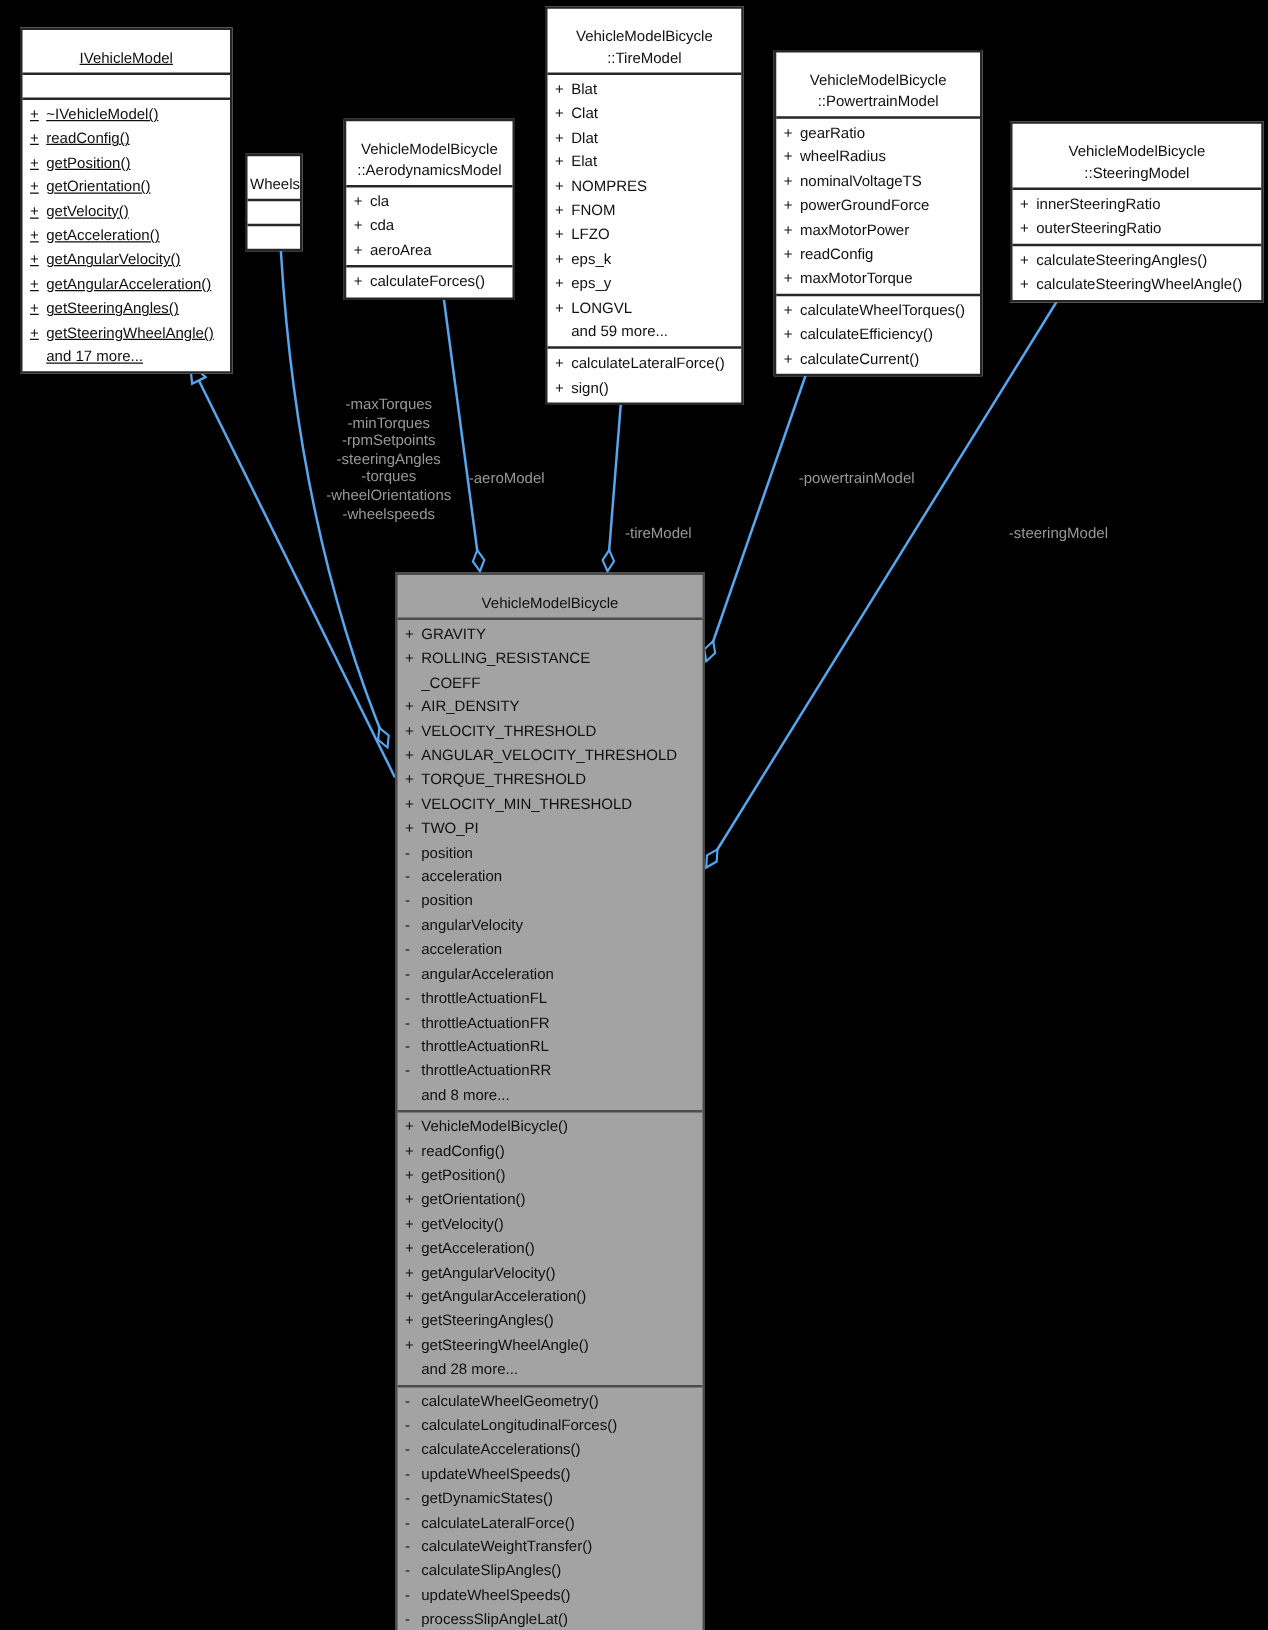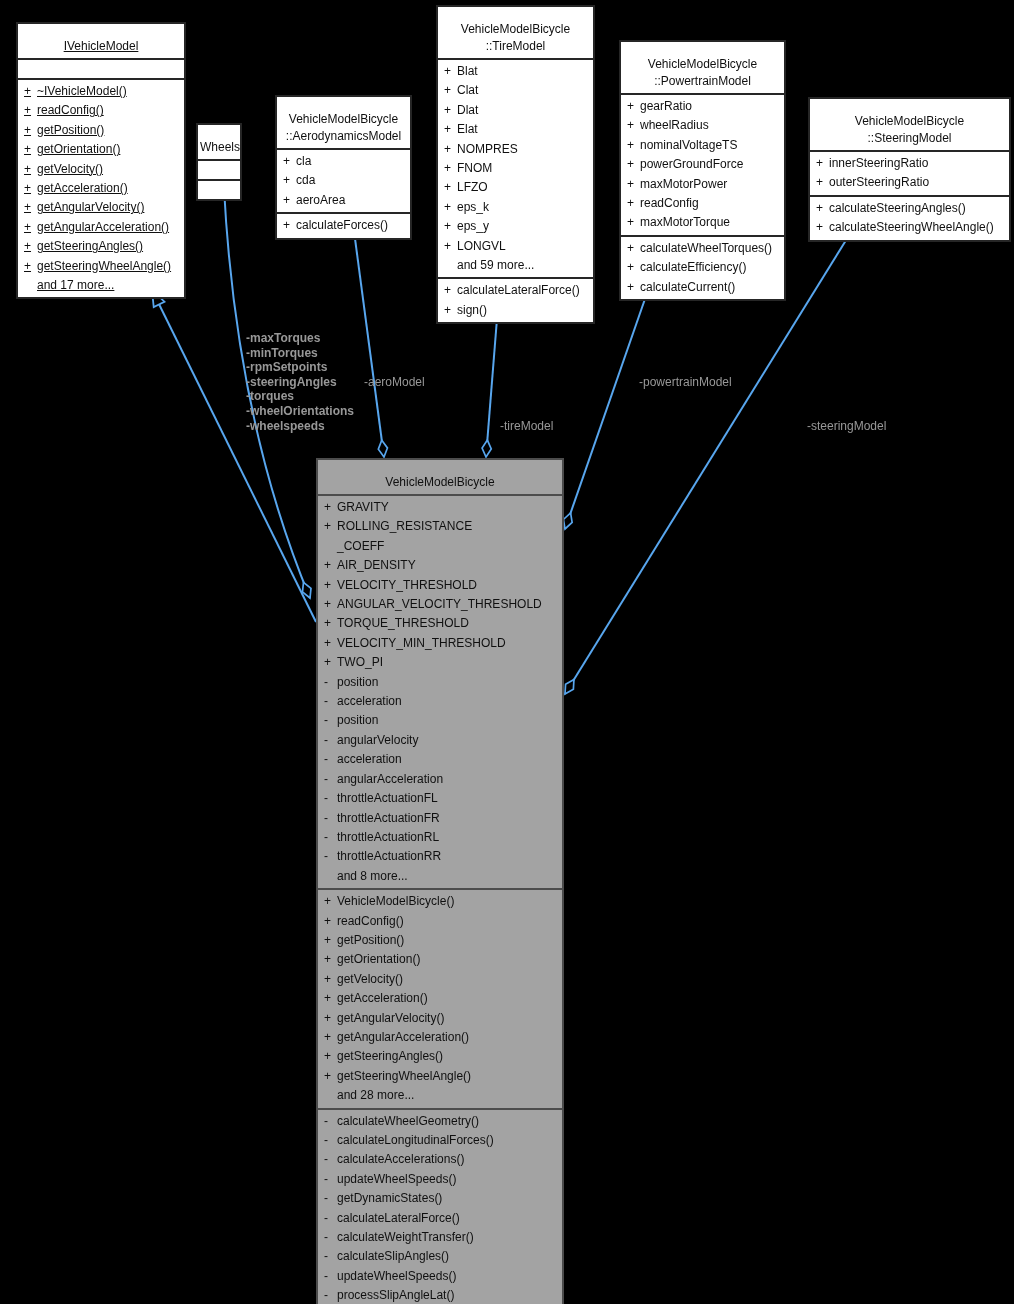--- a/index.html
+++ b/index.html
@@ -34,22 +34,22 @@
   #cls-ivehiclemodel{left:16px;  top:22px;  width:170px;text-decoration:underline;}
   #cls-wheels       {left:196px;top:123px; width:46px;}
   #cls-aero         {left:275px;top:95px;  width:137px;}
   #cls-tire         {left:436px;top:5px;   width:159px;}
   #cls-powertrain   {left:619px;top:40px;  width:167px;}
   #cls-steering     {left:808px;top:97px;  width:203px;}
   #cls-vmb          {left:316px;top:458px; width:248px;}
 
   
   .elabel{position:absolute;color:#989898;font-size:12px;line-height:14.6px;}
-  #lbl-wheels    {left:246px;top:331px;width:130px;text-align:left;font-weight:bold;}
-  #lbl-aero      {left:364px;top:375px;}
+  #lbl-wheels    {left:246px;top:316px;width:130px;text-align:center;}
+  #lbl-aero      {left:375px;top:375px;}
   #lbl-tire      {left:500px;top:375px;margin-top:44px;}
   #lbl-powertrain{left:639px;top:375px;}
   #lbl-steering  {left:807px;top:375px;margin-top:44px;}
 </style>
 </head>
 <body>
 
 <div class="canvas">
 
   <svg class="edges" xmlns="http://www.w3.org/2000/svg">

